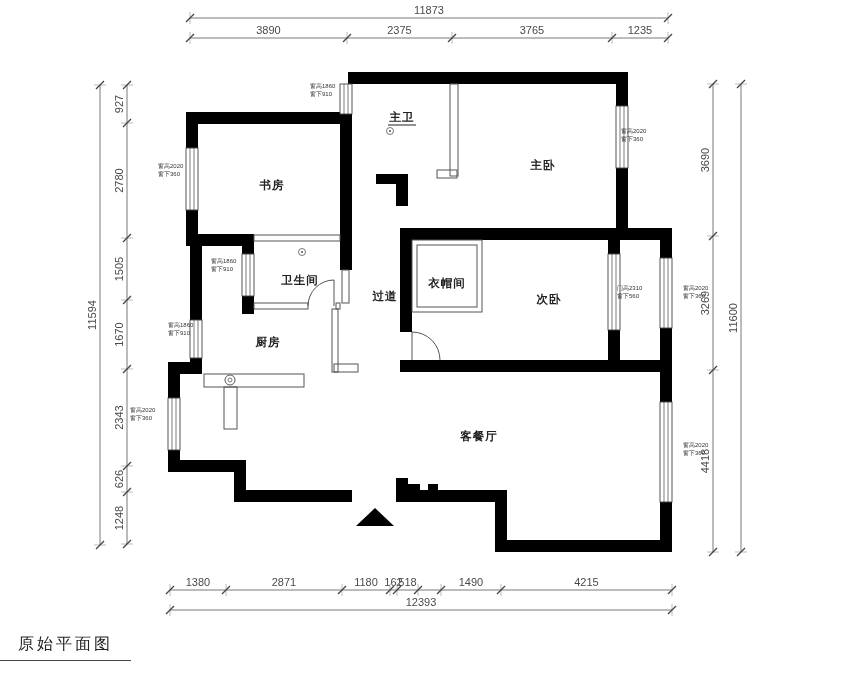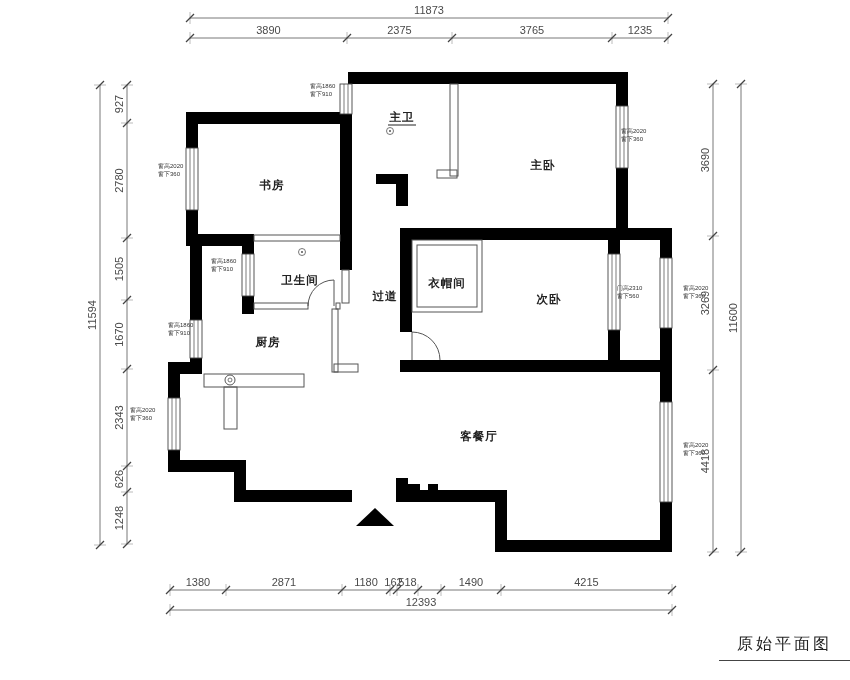--- a/index.html
+++ b/index.html
@@ -1,19 +1,19 @@
 <!DOCTYPE html>
 <html><head>
 <meta charset="utf-8">
 <style>
   html,body{margin:0;padding:0;background:#fff;}
   body{width:850px;height:680px;overflow:hidden;position:relative;
        font-family:"Liberation Sans","DejaVu Sans",sans-serif;}
   #plan{position:absolute;left:0;top:0;}
-  #title-bar{position:absolute;left:0;top:634px;width:850px;text-align:right;}
+  #title-bar{position:absolute;left:0;top:634px;width:850px;text-align:left;}
   #title-bar span{display:inline-block;font-size:16px;letter-spacing:3px;color:#222;
        padding:0 18px 5px 18px;border-bottom:1.4px solid #444;}
   text{fill:#3c3c3c;}
   .dim-label{font-size:11px;fill:#4a4a4a;}
   .room-label{font-size:11.5px;font-weight:600;fill:#222;letter-spacing:1px;}
   .annot{font-size:6px;fill:#333;}
 </style>
 </head>
 <body>
 

